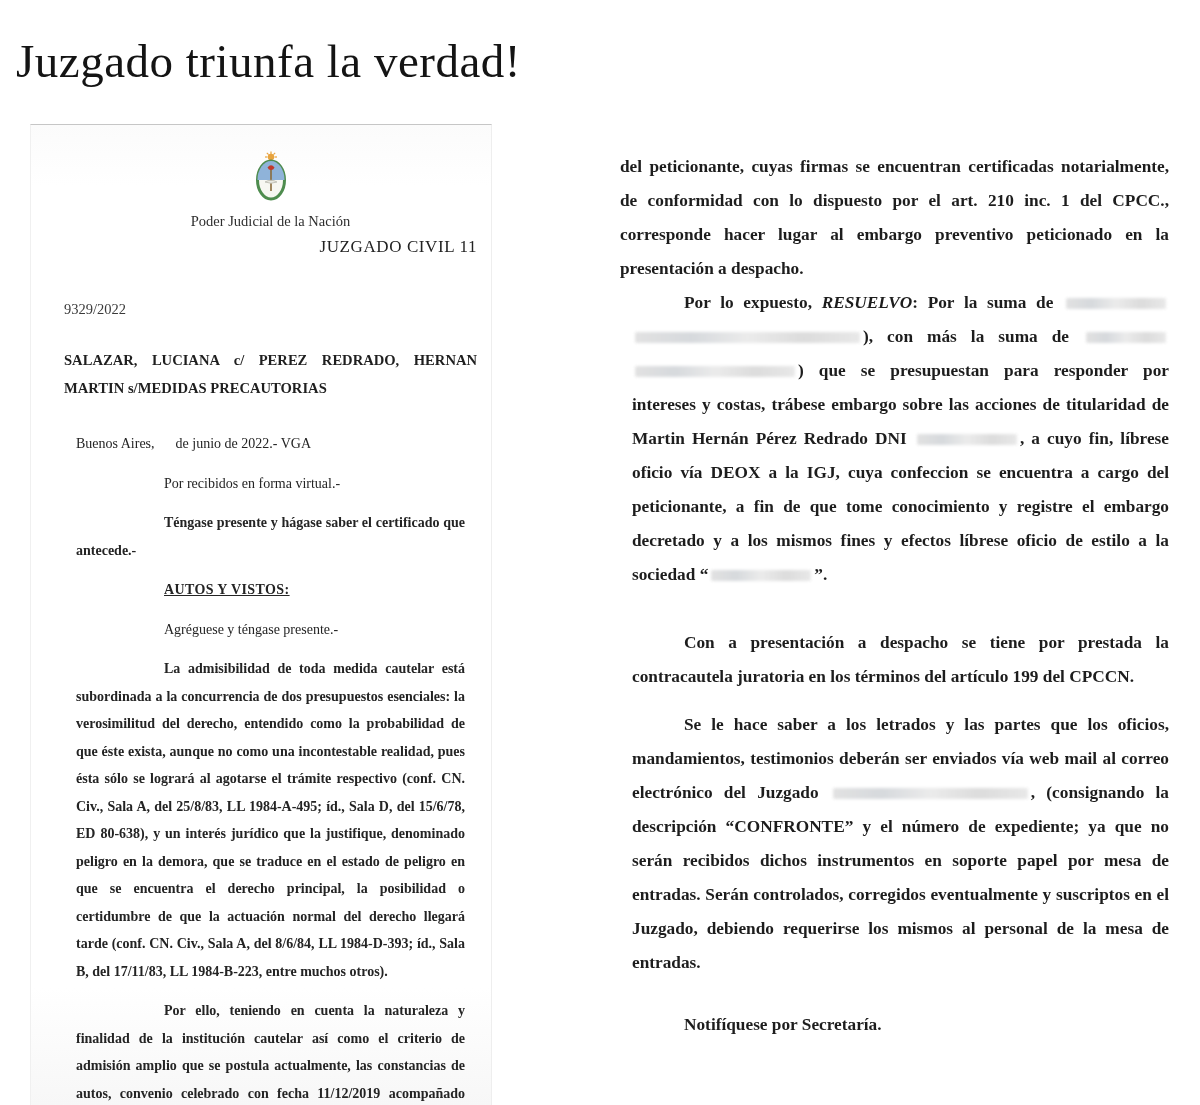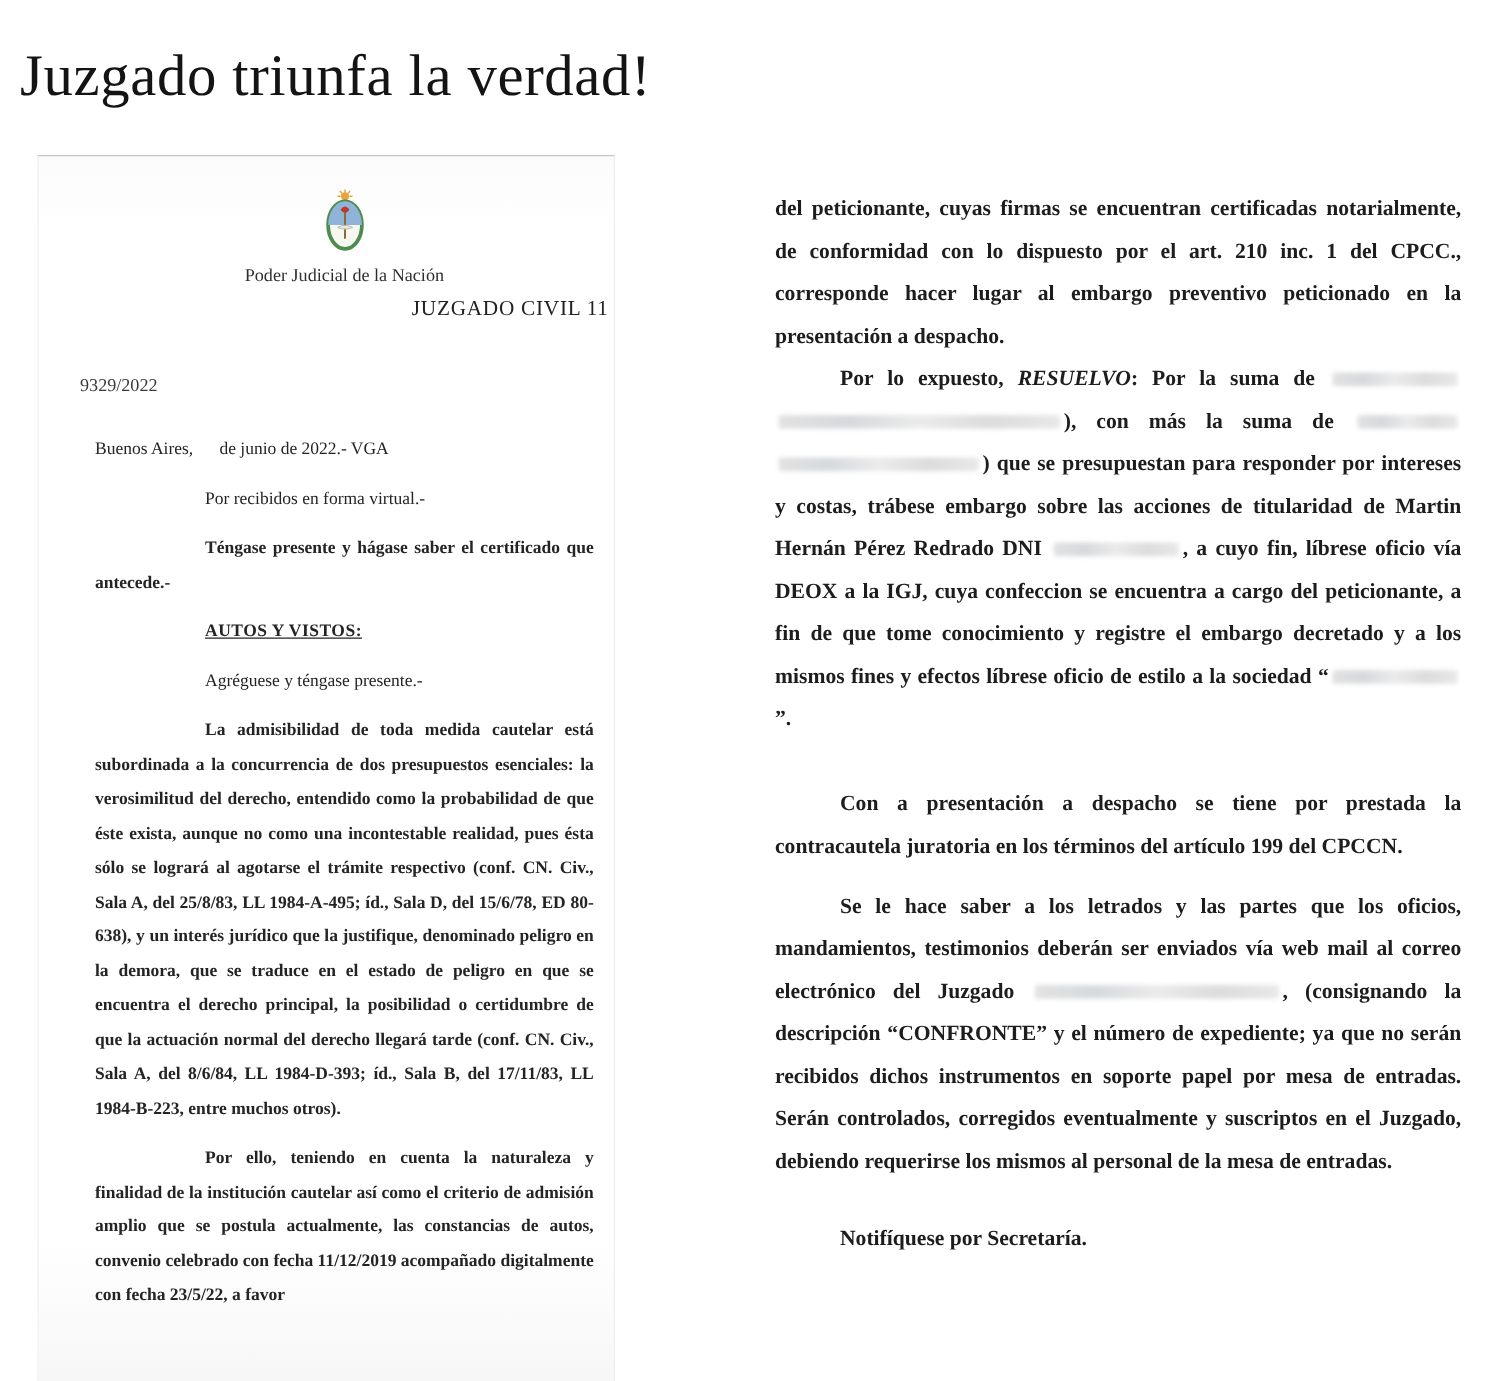--- a/index.html
+++ b/index.html
@@ -4,40 +4,40 @@
 <style>
   html,body{margin:0;padding:0;background:#ffffff;}
   body{width:1200px;height:1105px;position:relative;overflow:hidden;
        font-family:"Liberation Serif","DejaVu Serif",serif;color:#262626;}
 
   .headline{position:absolute;left:16px;top:34px;font-size:47px;font-weight:400;
             color:#141414;letter-spacing:.5px;margin:0;white-space:nowrap;}
 
   
   .scan-page{position:absolute;left:30px;top:124px;width:462px;height:981px;
-             box-sizing:border-box;padding:24px 4px 0 33px;
+             box-sizing:border-box;padding:24px 14px 0 33px;
              border-top:1px solid #c6c6c6;border-left:1px solid #f0f0f0;border-right:1px solid #eeeeee;
              background:linear-gradient(180deg,#fbfbfb 0,#ffffff 60px,#ffffff 88%,#f7f7f7 100%);
              overflow:hidden;}
   .scan-header{text-align:center;}
   .emblem{display:block;margin:2px auto 6px auto;}
   .org{font-size:14.5px;color:#2e2e2e;}
   .court{font-size:17px;color:#222;margin-top:7px;letter-spacing:.6px;text-align:right;}
   .case-number{margin-top:44px;font-size:14.5px;color:#3a3a3a;}
   .caption{margin-top:28px;font-weight:bold;font-size:14.6px;line-height:28px;
            text-align:justify;color:#1f1f1f;}
 
   .left-body{margin-top:2px;font-size:14px;line-height:27.5px;color:#242424;}
   .left-body .para{margin:12px;}
   .right-body{position:absolute;left:620px;top:150px;width:549px;
               font-size:17.3px;line-height:34px;color:#1d1d1d;}
 
   .para.justify{text-align:justify;font-weight:bold;}
   .para.indent{text-indent:88px;}
-  .right-body .para.indent{text-indent:52px;}
+  .right-body .para.indent{text-indent:52px;margin-left:12px;}
   .para.dateline{margin-top:28px;}
   .para.heading{font-weight:bold;text-decoration:underline;text-indent:88px;margin-top:10px;letter-spacing:.4px;}
   .para.bd,.bd{font-weight:bold;}
   .it{font-style:italic;}
   .para.g34{margin-top:34px;}
   .para.g14{margin-top:14px;}
   .para.g28{margin-top:28px;}
   .para.g8{margin-top:8px;}
 
   .redact{display:inline-block;height:11px;border-radius:2px;margin:0 3px;
@@ -63,20 +63,21 @@
         <path d="M7.5 29 a13.5 19 0 0 1 27 0 z" fill="#8fb3d9"></path>
         <line x1="21" y1="40" x2="21" y2="17" stroke="#8a6b3a" stroke-width="1.6"></line>
         <path d="M17.5 16.5 q3.5 -4.5 7 0 q-1 2.5 -3.5 2.5 q-2.5 0 -3.5 -2.5 z" fill="#c0392b"></path>
         <path d="M15 31 q6 -3.5 12 0 q-6 2.5 -12 0 z" fill="#e9e9e2" stroke="#b9b9ae" stroke-width="0.8"></path>
       </g>
     </svg>
     <div class="org">Poder Judicial de la Nación</div>
     <div class="court">JUZGADO CIVIL 11</div>
   </div>
   <div class="case-number">9329/2022</div>
+  <div class="caption">SALAZAR, LUCIANA c/ PEREZ REDRADO, HERNAN MARTIN s/MEDIDAS PRECAUTORIAS</div>
   <div class="left-body" id="left-body">
       <div class="para dateline"><span>Buenos Aires,&nbsp;&nbsp;&nbsp;&nbsp;&nbsp;&nbsp;de junio de 2022.- VGA</span></div>
       <div class="para indent"><span>Por recibidos en forma virtual.-</span></div>
       <div class="para indent justify"><span>Téngase presente y hágase saber el certificado que antecede.-</span></div>
       <div class="para heading"><span>AUTOS Y VISTOS:</span></div>
       <div class="para indent g8"><span>Agréguese y téngase presente.-</span></div>
       <div class="para indent justify"><span>La admisibilidad de toda medida cautelar está subordinada a la concurrencia de dos presupuestos esenciales: la verosimilitud del derecho, entendido como la probabilidad de que éste exista, aunque no como una incontestable realidad, pues ésta sólo se logrará al agotarse el trámite respectivo (conf. CN. Civ., Sala A, del 25/8/83, LL 1984-A-495; íd., Sala D, del 15/6/78, ED 80-638), y un interés jurídico que la justifique, denominado peligro en la demora, que se traduce en el estado de peligro en que se encuentra el derecho principal, la posibilidad o certidumbre de que la actuación normal del derecho llegará tarde (conf. CN. Civ., Sala A, del 8/6/84, LL 1984-D-393; íd., Sala B, del 17/11/83, LL 1984-B-223, entre muchos otros).</span></div>
       <div class="para indent justify"><span>Por ello, teniendo en cuenta la naturaleza y finalidad de la institución cautelar así como el criterio de admisión amplio que se postula actualmente, las constancias de autos, convenio celebrado con fecha 11/12/2019 acompañado digitalmente con fecha 23/5/22, a favor</span></div>
     </div>
 </div>

